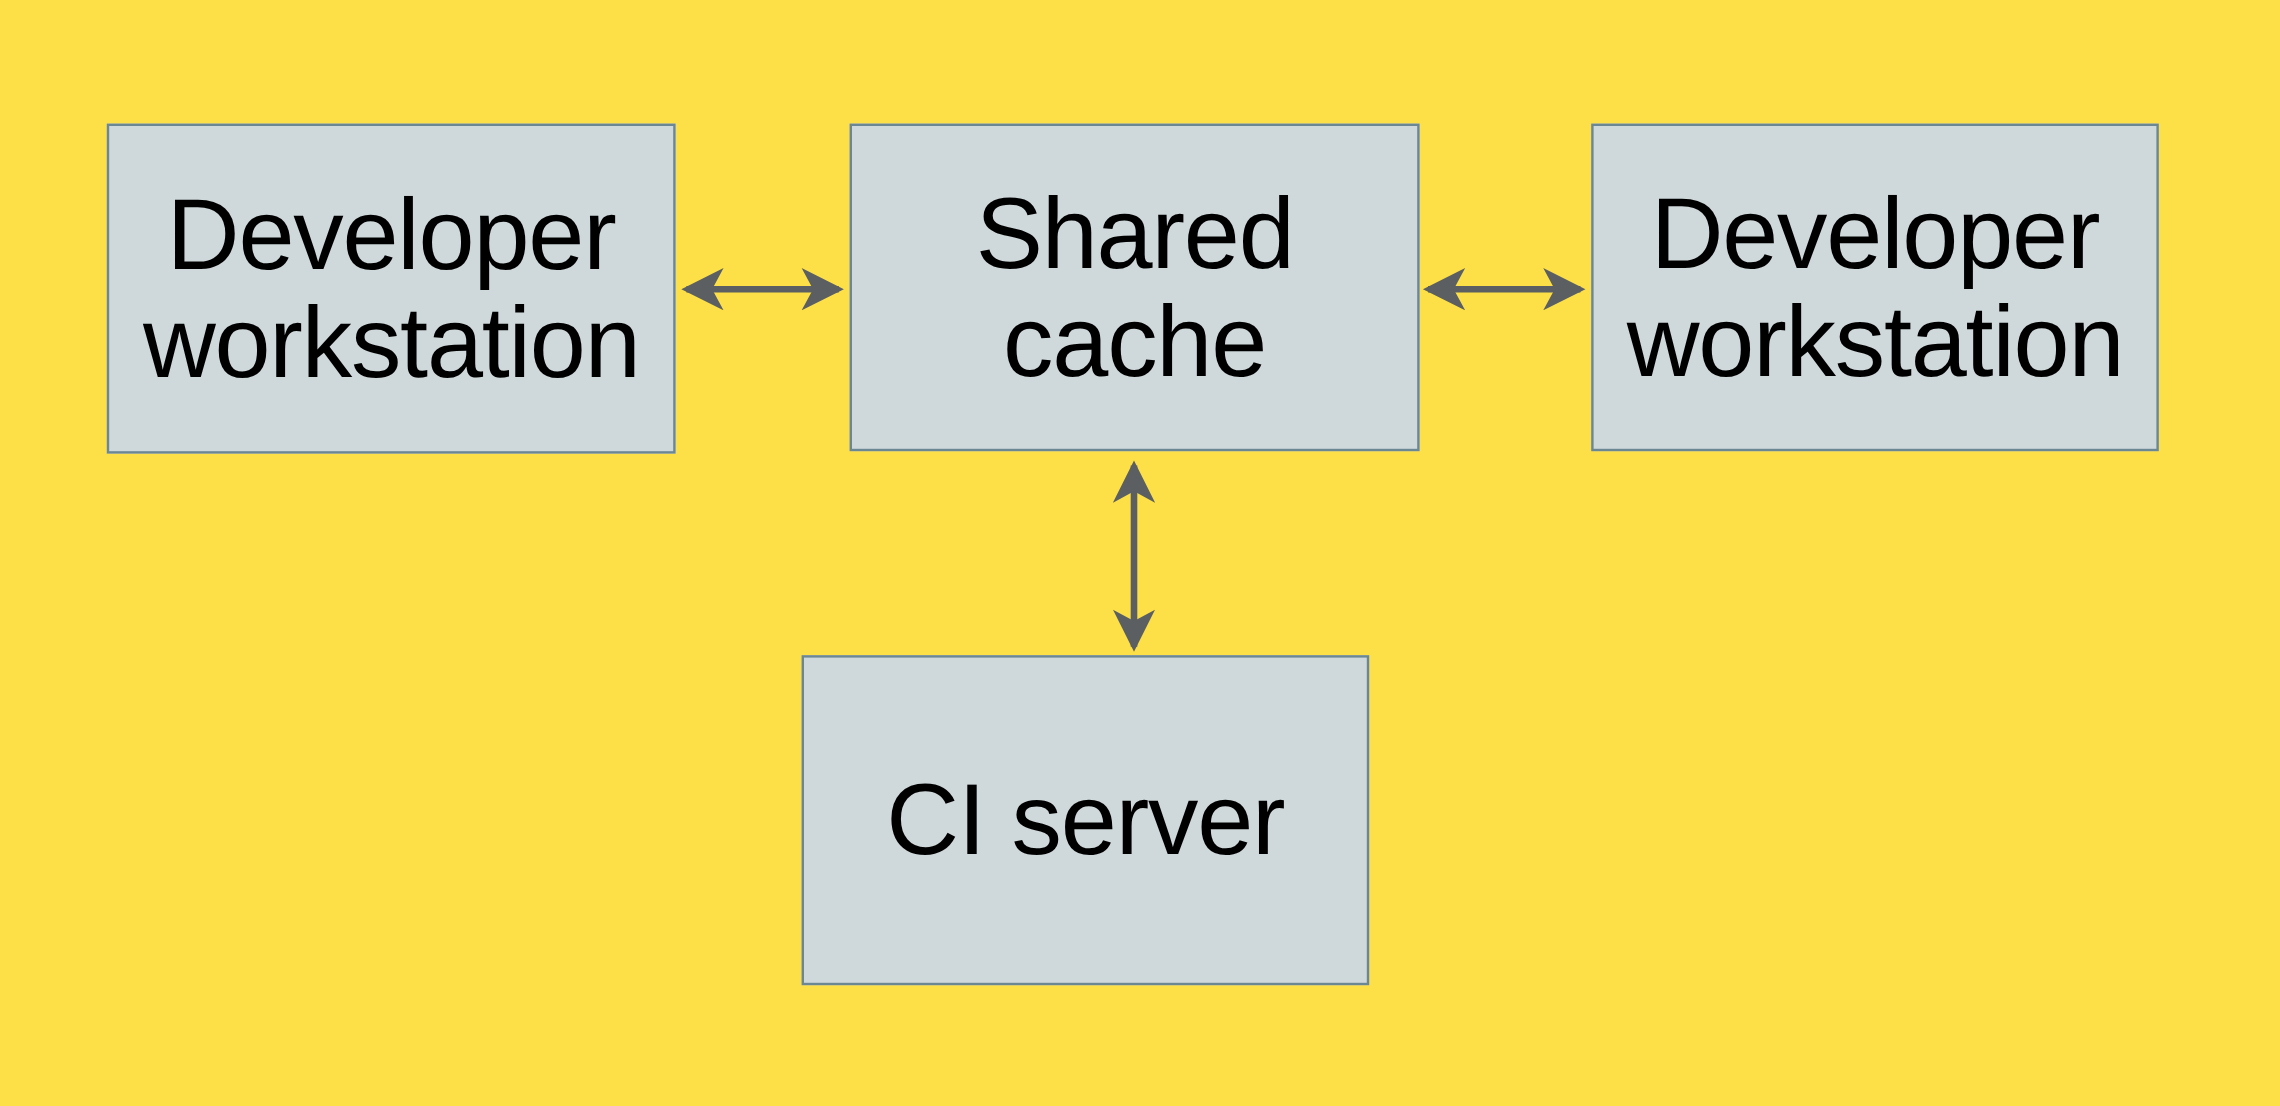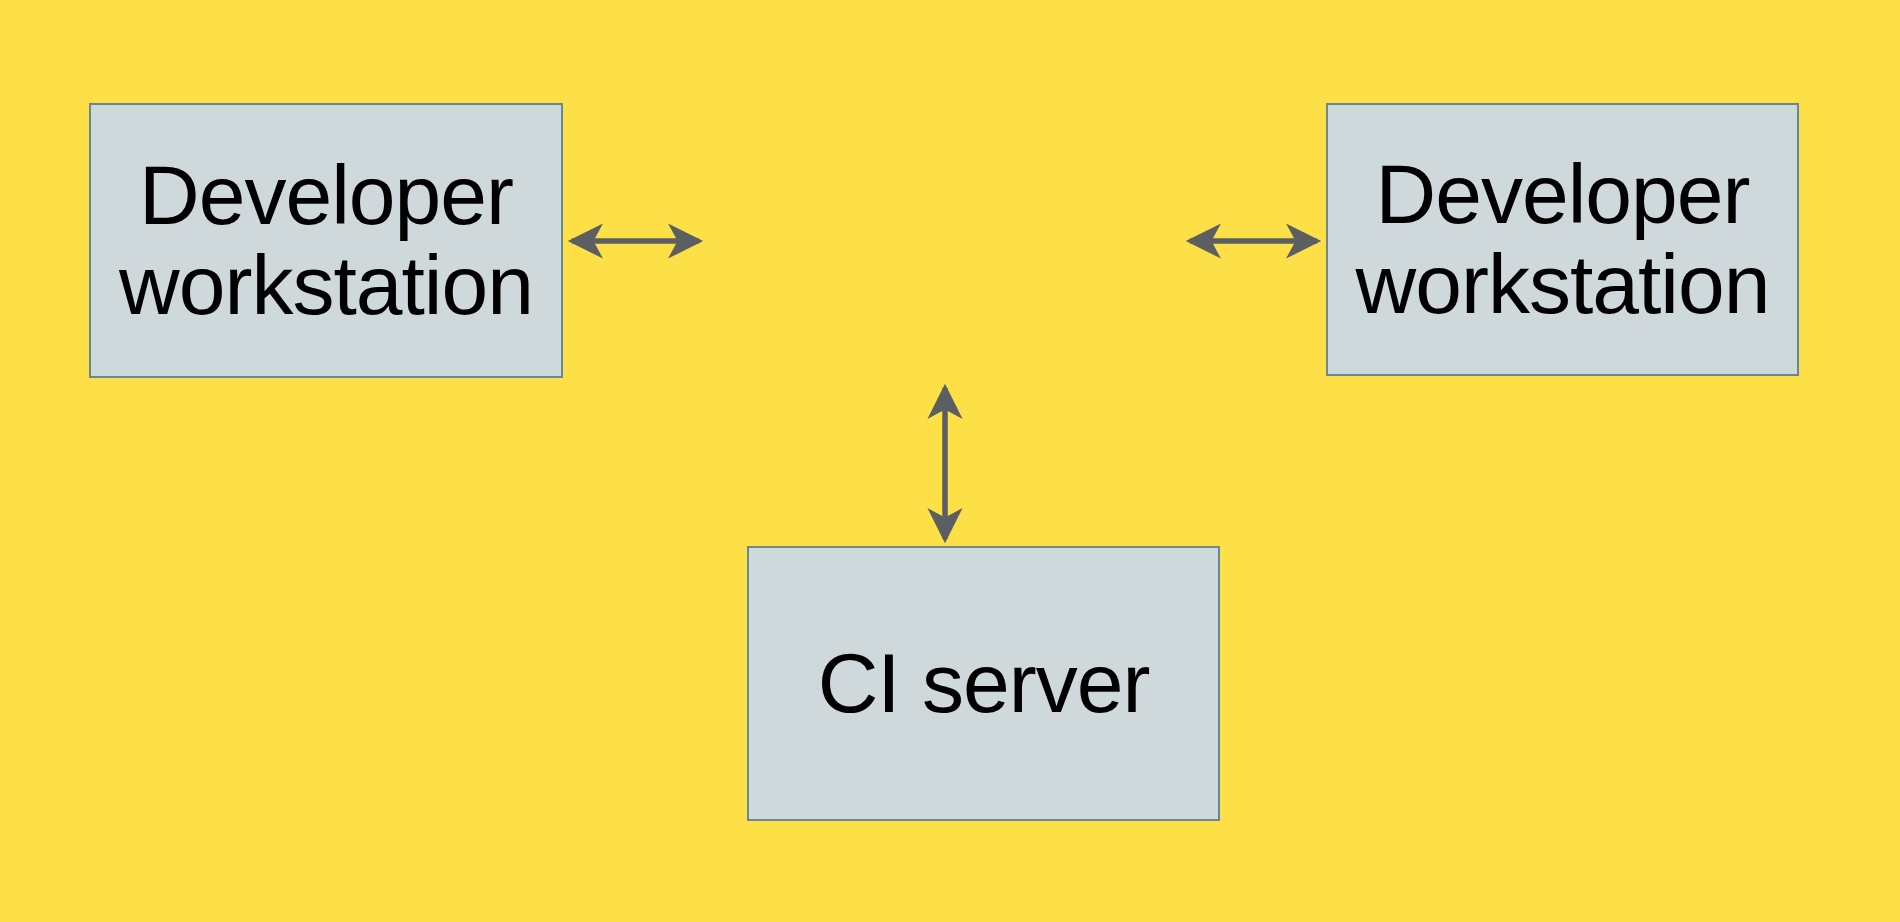--- a/index.html
+++ b/index.html
@@ -25,39 +25,42 @@
     justify-content: center;
     text-align: center;
     color: #000000;
     font-size: 84px;
     line-height: 1.06;
     letter-spacing: -1px;
   }
   .node-dev-left    { left: 89px;   top: 103px; width: 474px; height: 275px; }
   .node-cache       { left: 708px;  top: 103px; width: 475px; height: 273px; }
   .node-dev-right   { left: 1326px; top: 103px; width: 473px; height: 273px; }
-  .node-ci          { left: 747px;  top: 546px; width: 473px; height: 275px; }
+  .node-ci          { left: 668px;  top: 546px; width: 473px; height: 275px; }
   .node-label { display: block; padding: 0 8px; }
   .edges-overlay {
     position: absolute;
     left: 0; top: 0;
     width: 1900px;
     height: 922px;
     pointer-events: none;
   }
 </style>
 </head>
 <body>
 
 <div class="canvas">
 
   <div class="node node-dev-left">
     <span class="node-label">Developer workstation</span>
   </div>
 
+  <div class="node node-cache">
+    <span class="node-label">Shared cache</span>
+  </div>
 
   <div class="node node-dev-right">
     <span class="node-label">Developer workstation</span>
   </div>
 
   <div class="node node-ci">
     <span class="node-label">CI server</span>
   </div>
 
   <svg class="edges-overlay" width="1900" height="922" viewBox="0 0 1900 922" xmlns="http://www.w3.org/2000/svg">

